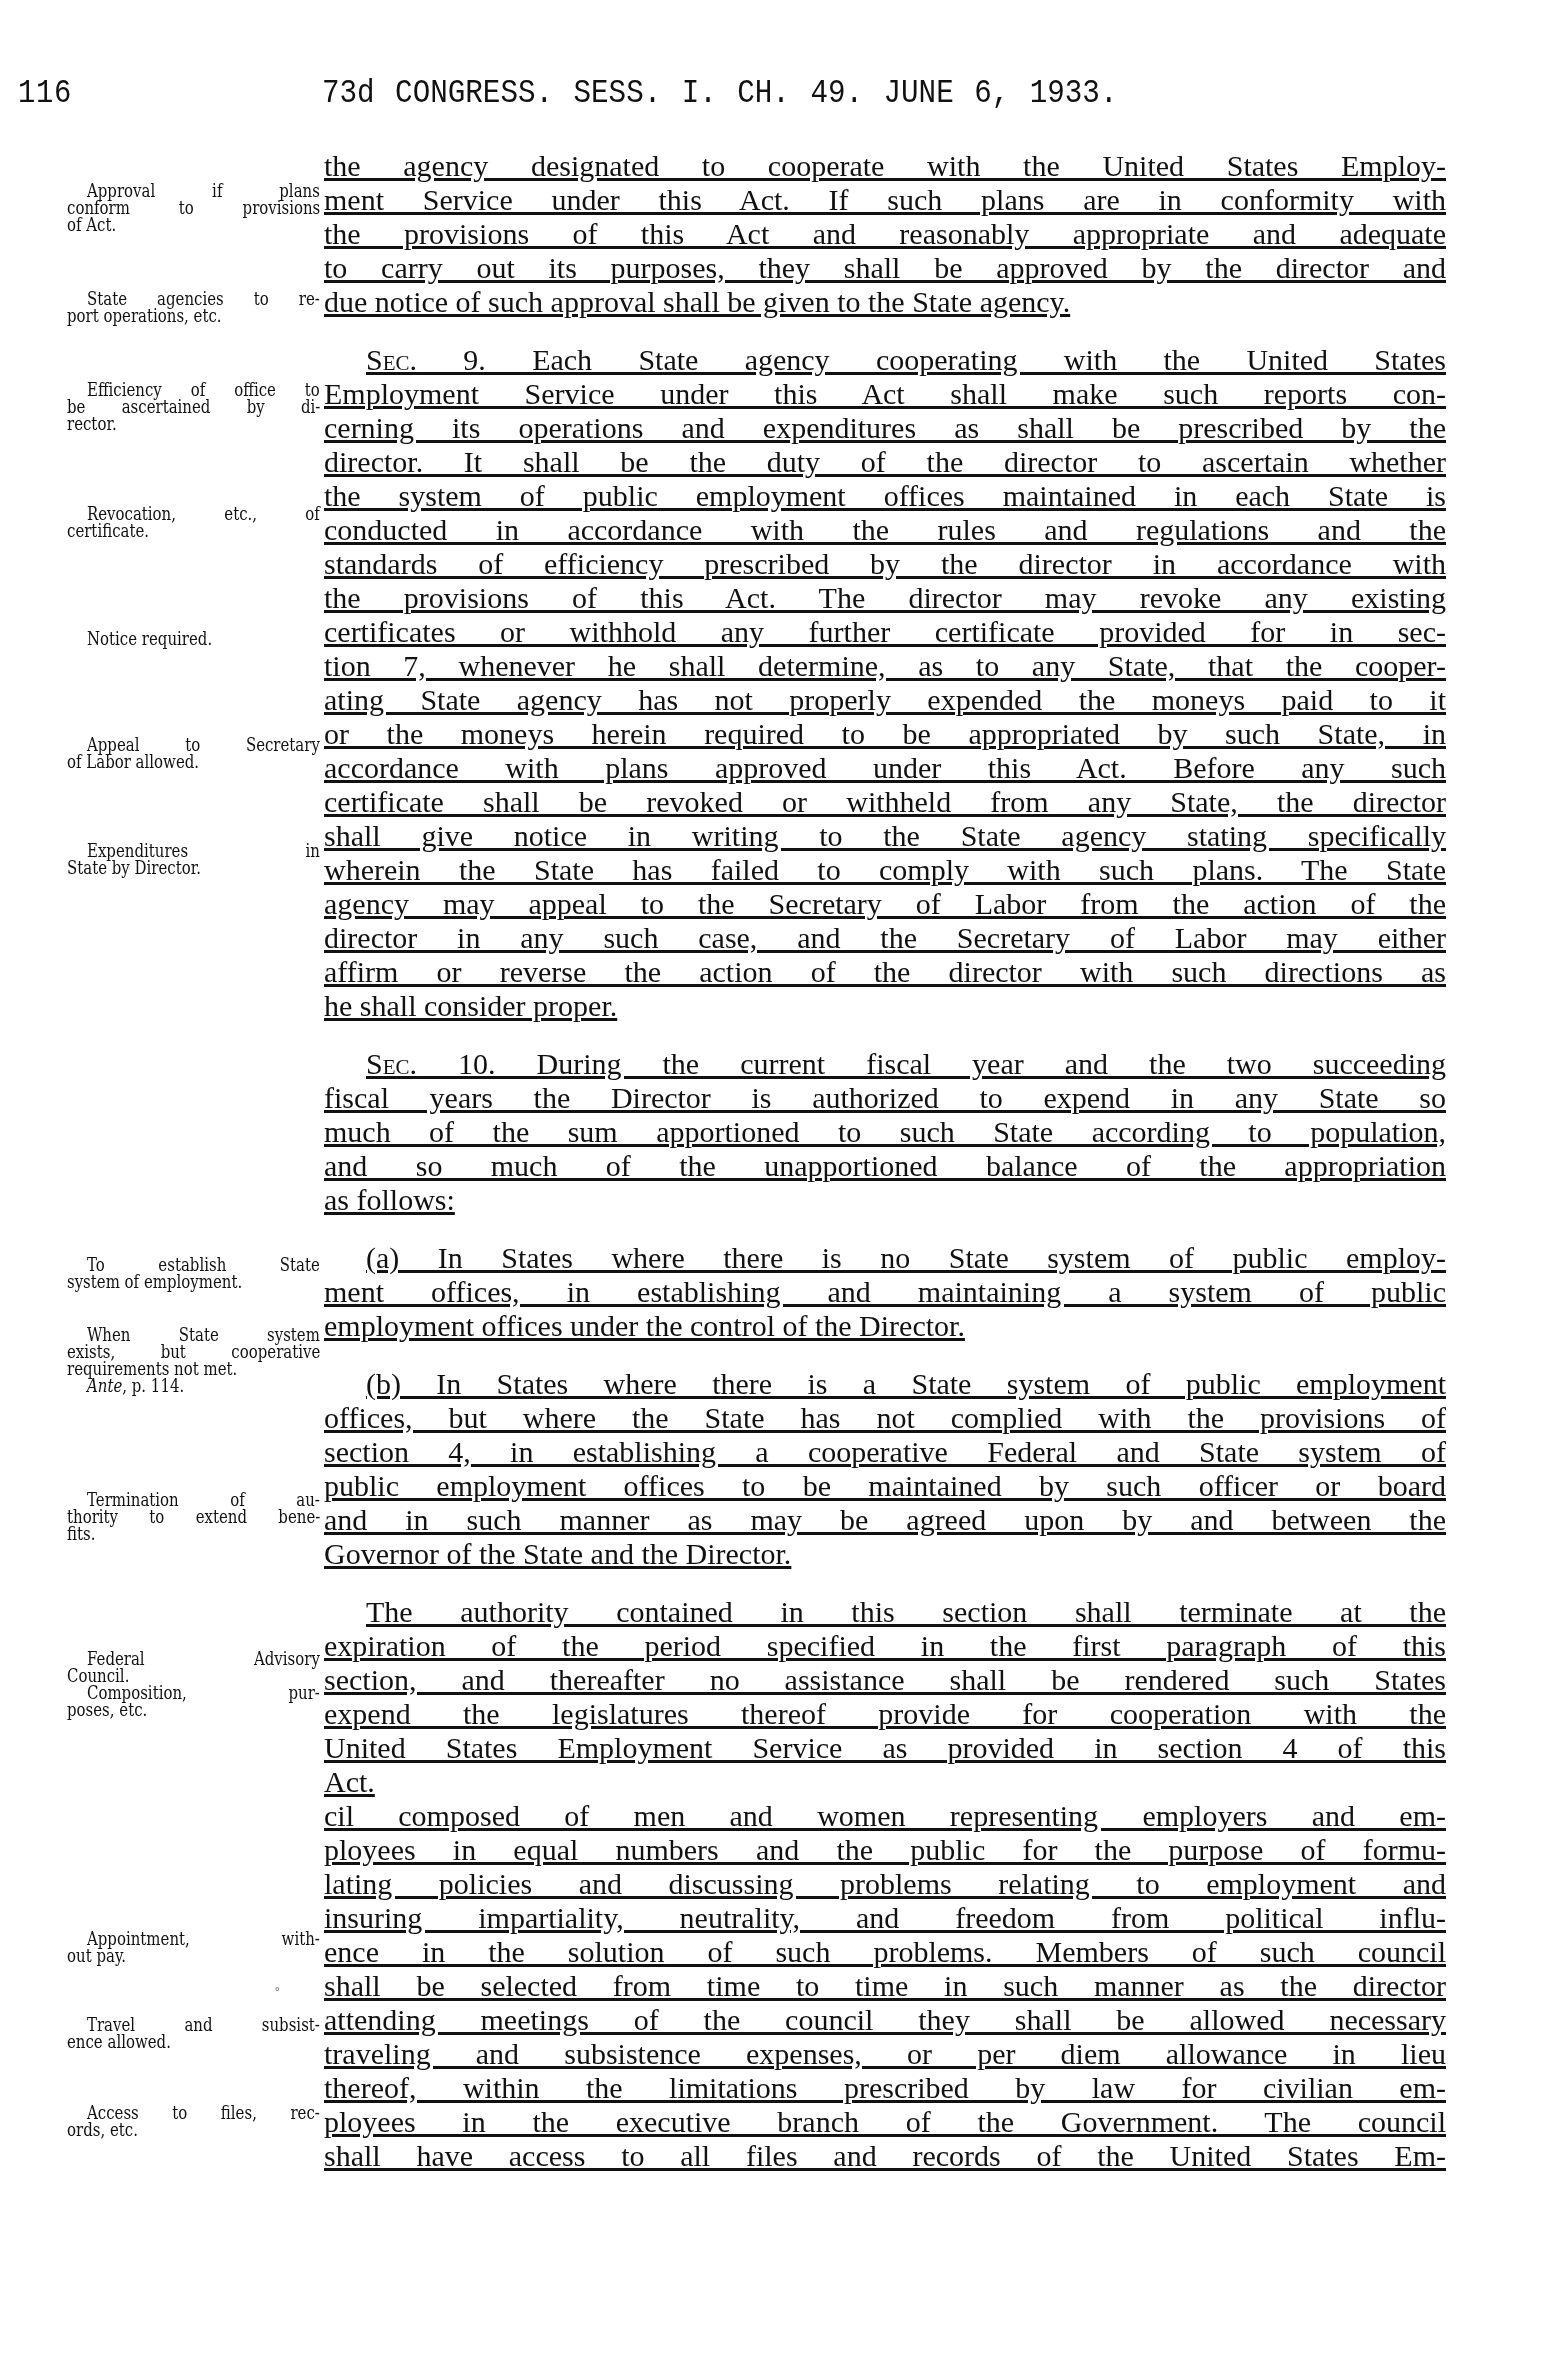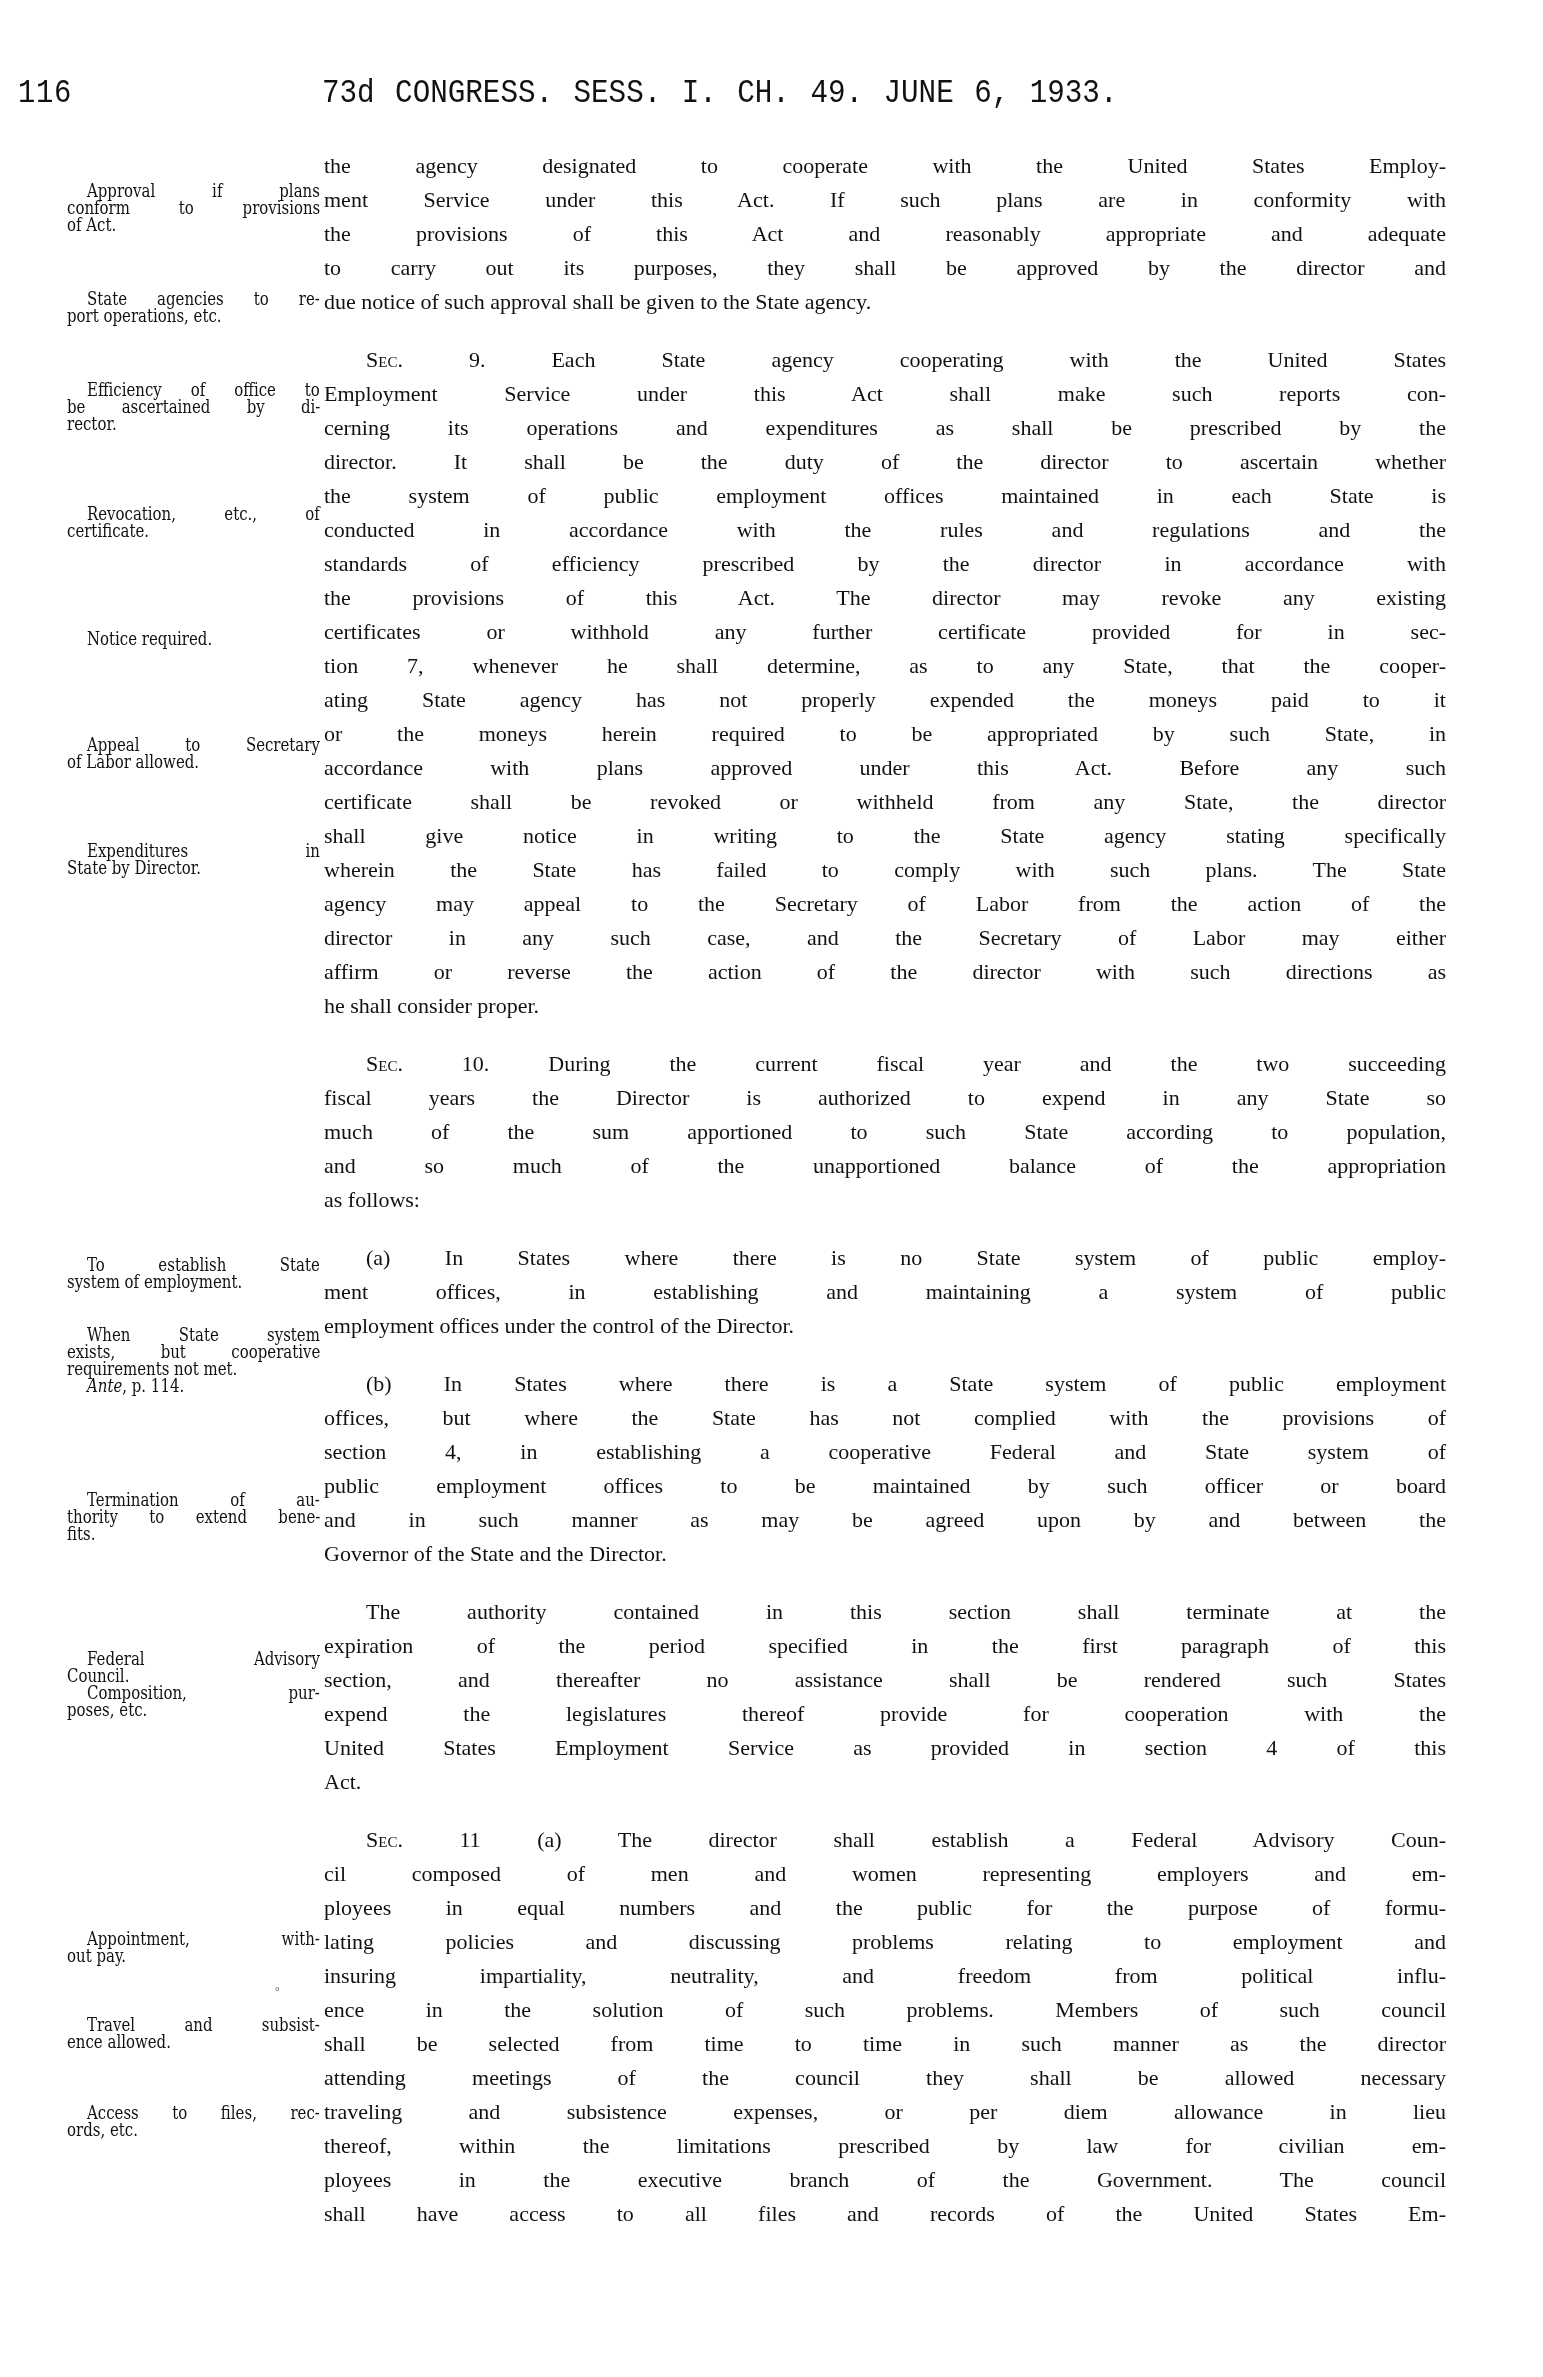--- a/index.html
+++ b/index.html
@@ -13,21 +13,21 @@
   .page-number {
     position: absolute; left: 18.4px; top: 0; font-size: 34px; letter-spacing: 0.8px;
     transform: scaleX(0.85); transform-origin: left top;
   }
   .running-head {
     position: absolute; left: 322px; top: 0; font-size: 34px; white-space: nowrap;
     transform: scaleX(0.86); transform-origin: left top; word-spacing: 3.4px;
   }
   .main {
     position: absolute; left: 324px; top: 149px; width: 1122px;
-    font-size: 22px; line-height: 34px; text-align: justify;
+    font-size: 30px; line-height: 34px; text-align: justify; text-decoration: underline;
   }
   .line {
     display: block; height: 34px; white-space: nowrap;
     text-align: justify; text-align-last: justify;
     transform-origin: left top;
   }
   .line.last { text-align-last: left; }
   .line.indent { padding-left: 42px; margin-top: 24px; }
   .line .sc { font-variant: small-caps; }
   .margin {
@@ -92,21 +92,20 @@
     <span class="line"><span>section 4, in establishing a cooperative Federal and State system of</span></span>
     <span class="line"><span>public employment offices to be maintained by such officer or board</span></span>
     <span class="line"><span>and in such manner as may be agreed upon by and between the</span></span>
     <span class="line last"><span>Governor of the State and the Director.</span></span>
     <span class="line indent"><span>The authority contained in this section shall terminate at the</span></span>
     <span class="line"><span>expiration of the period specified in the first paragraph of this</span></span>
     <span class="line"><span>section, and thereafter no assistance shall be rendered such States</span></span>
     <span class="line"><span>expend the legislatures thereof provide for cooperation with the</span></span>
     <span class="line"><span>United States Employment Service as provided in section 4 of this</span></span>
     <span class="line last"><span>Act.</span></span>
-    <span class="line indent"><span class="sc">Sec.</span><span> 11 (a) The director shall establish a Federal Advisory Coun-</span></span>
     <span class="line"><span>cil composed of men and women representing employers and em-</span></span>
     <span class="line"><span>ployees in equal numbers and the public for the purpose of formu-</span></span>
     <span class="line"><span>lating policies and discussing problems relating to employment and</span></span>
     <span class="line"><span>insuring impartiality, neutrality, and freedom from political influ-</span></span>
     <span class="line"><span>ence in the solution of such problems.  Members of such council</span></span>
     <span class="line"><span>shall be selected from time to time in such manner as the director</span></span>
     <span class="line"><span>attending meetings of the council they shall be allowed necessary</span></span>
     <span class="line"><span>traveling and subsistence expenses, or per diem allowance in lieu</span></span>
     <span class="line"><span>thereof, within the limitations prescribed by law for civilian em-</span></span>
     <span class="line"><span>ployees in the executive branch of the Government.  The council</span></span>

